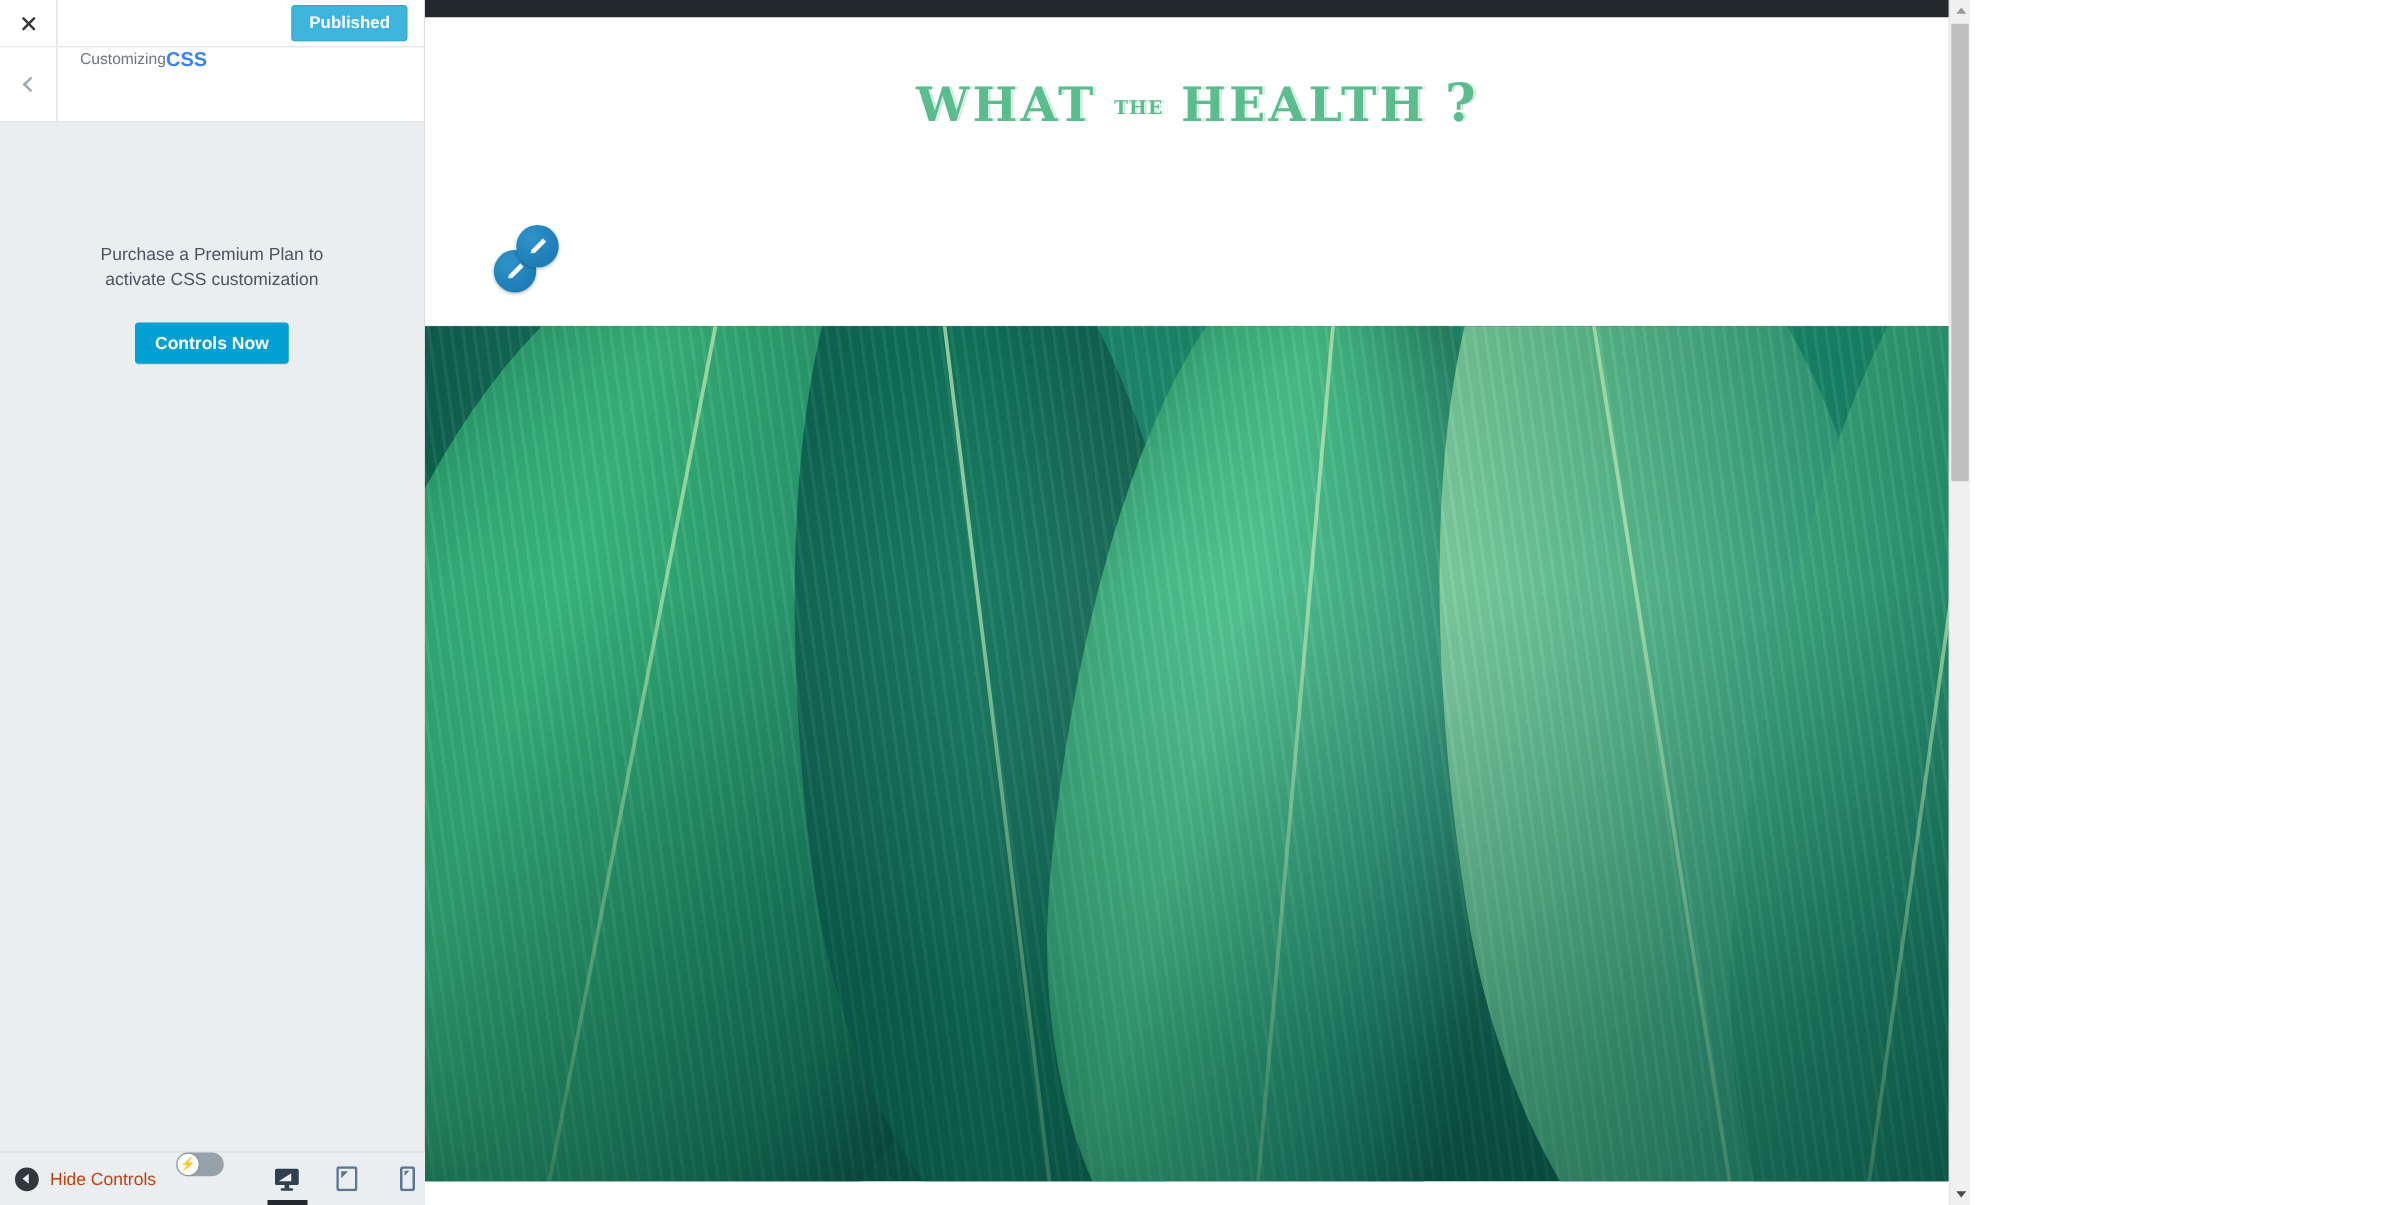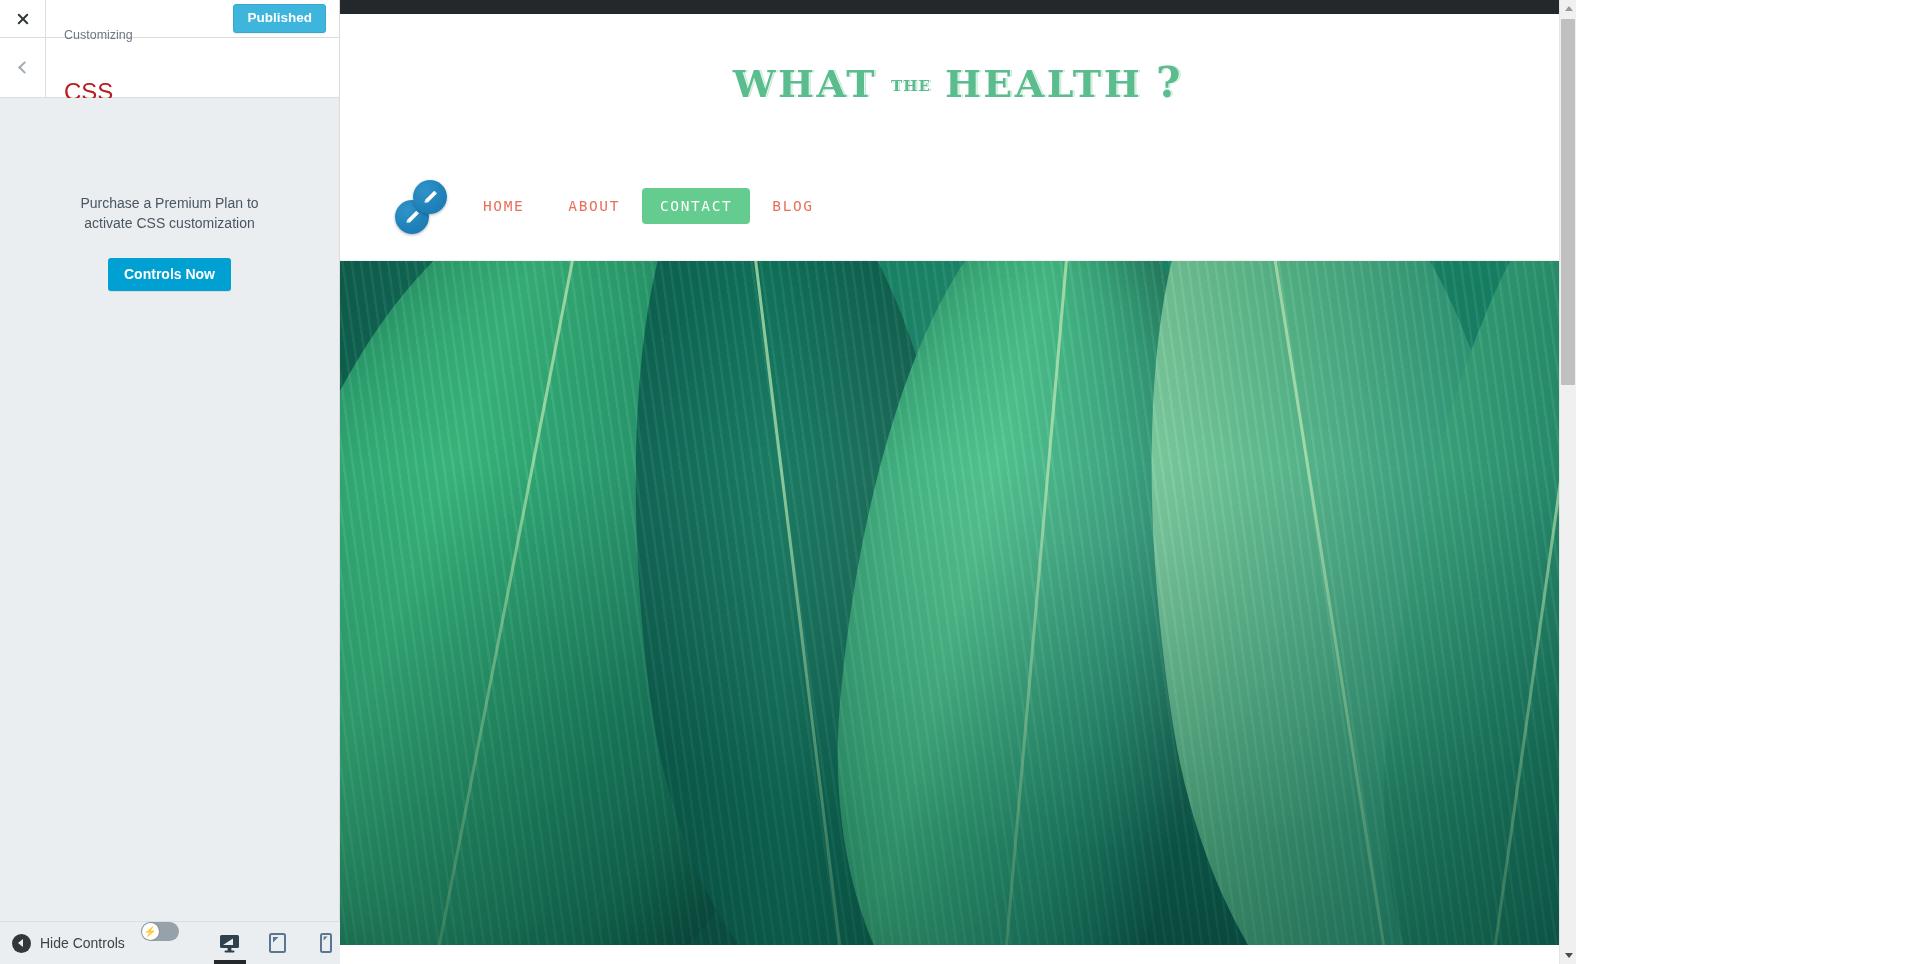--- a/index.html
+++ b/index.html
@@ -90,34 +90,33 @@
     cursor: pointer;
   }
   .chev-left {
     width: 9px; height: 9px;
     border-left: 2px solid #a0aab4;
     border-bottom: 2px solid #a0aab4;
     transform: rotate(45deg);
     margin-left: 3px;
   }
   .header-text {
-    display: flex; flex-direction: column; justify-content: center;
+    display: flex; flex-direction: row; justify-content: center;
     padding-left: 18px;
-    gap: 31px;
   }
   .header-eyebrow {
     font-size: 12.5px;
     color: #6c7781;
     line-height: 1.5;
     font-family: "Liberation Sans", sans-serif;
   }
   .header-title {
-    font-size: 24px;
-    color: #b91c1c;
-    font-weight: 400;
+    font-size: 16px;
+    color: #3b82f6;
+    font-weight: 700;
     line-height: 1.35;
     font-family: "Liberation Sans", sans-serif;
   }
 
   
   .sidebar-body {
     height: calc(964px - 38px - 60px - 43px);
     background: #eaeef1;
     position: relative;
   }
@@ -174,21 +173,21 @@
   .collapse-icon::after {
     content: "";
     width: 0; height: 0;
     border-top: 4.5px solid transparent;
     border-bottom: 4.5px solid transparent;
     border-right: 5.5px solid #eaeef1;
     margin-right: 2px;
   }
   .hide-label {
     font-size: 14px;
-    color: #404040;
+    color: #c2410c;
     font-family: "Liberation Sans", sans-serif;
     white-space: nowrap;
   }
   .toggle-switch {
     margin-left: 16px;
     width: 38px; height: 19px;
     border-radius: 10px;
     background: #97a1a9;
     position: relative;
     cursor: pointer;
@@ -545,26 +544,20 @@
           </span>
           <span class="edit-pin a">
             <svg class="pencil" viewBox="0 0 24 24" aria-hidden="true">
               <path d="M3.5 20.5 L4.6 16.6 L16.2 5 L19.9 8.7 L8.3 20.3 Z" fill="#ffffff"></path>
               <path d="M17.4 3.8 L21.1 7.5 L19.6 9 L15.9 5.3 Z" fill="#eaf4fb"></path>
               <path d="M3.5 20.5 L4.6 16.6 L7.4 19.4 Z" fill="#cfe6f5"></path>
             </svg>
           </span>
         </div>
 
-        <nav class="site-nav">
-          <a class="nav-item">Home</a>
-          <a class="nav-item">About</a>
-          <a class="nav-item active">Contact</a>
-          <a class="nav-item">Blog</a>
-        </nav>
       </div>
 
       <div class="hero" aria-label="Close-up of large green banana leaves">
         <div class="hero-base"></div>
         <div class="leaf leaf-l"></div>
         <div class="leaf leaf-cl"></div>
         <div class="leaf leaf-c"></div>
         <div class="leaf leaf-r"></div>
         <div class="leaf leaf-fr"></div>
         <div class="striations"></div>

